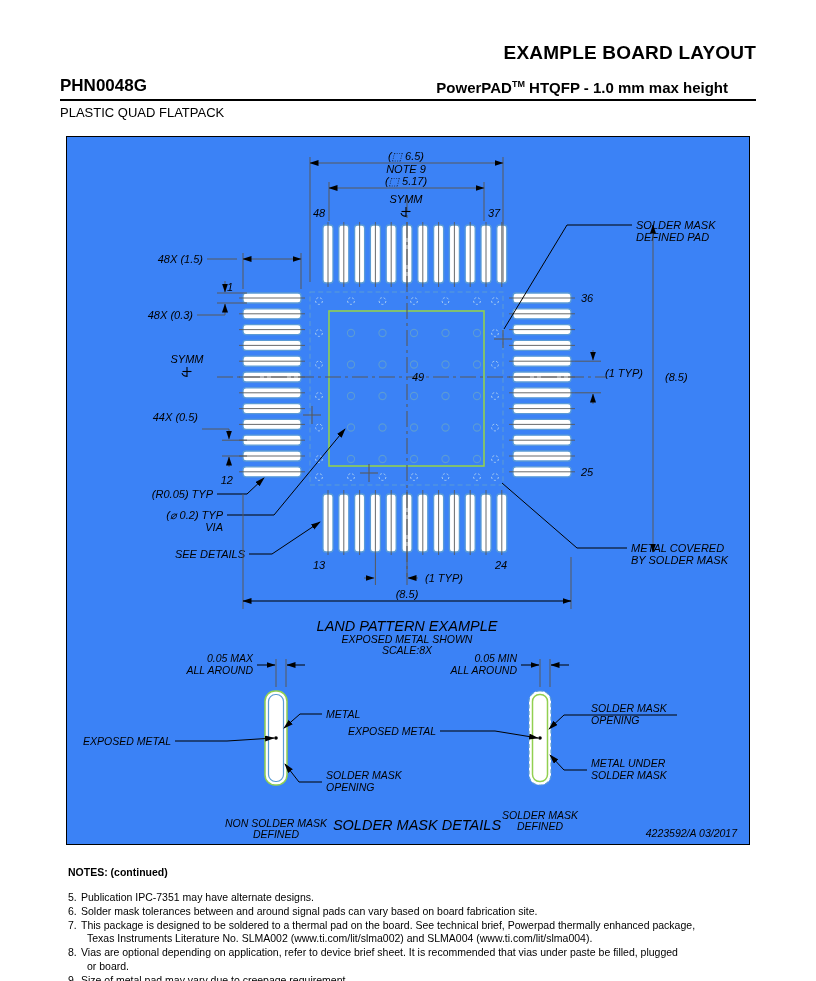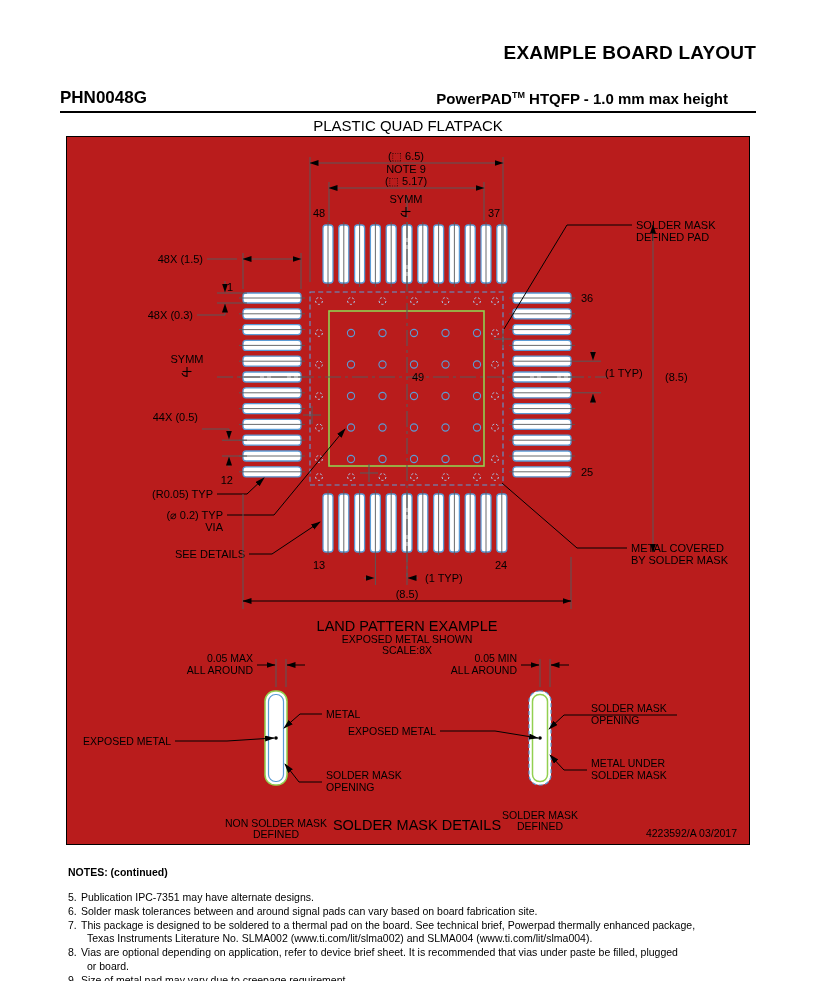--- a/index.html
+++ b/index.html
@@ -2,29 +2,29 @@
 <html><head>
 <meta charset="utf-8">
 <style>
   html,body{margin:0;padding:0;background:#fff;}
   body{width:816px;height:981px;font-family:"Liberation Sans",sans-serif;color:#000;overflow:hidden;}
   .page{position:relative;width:816px;height:981px;}
 
   
   .hdr{position:absolute;left:60px;top:42px;width:696px;}
   .hdr-title{text-align:right;font-size:19px;font-weight:bold;letter-spacing:.2px;}
-  .hdr-row{display:flex;align-items:center;justify-content:space-between;margin-top:24px;}
+  .hdr-row{display:flex;align-items:flex-end;justify-content:space-between;margin-top:12px;}
   .hdr-part{font-size:17px;font-weight:bold;}
   .hdr-pkg{font-size:15px;font-weight:bold;position:relative;left:-28px;}
   .tm{font-size:9px;vertical-align:super;font-weight:bold;}
   .hdr-rule{border-bottom:2.5px solid #000;margin-top:3px;}
-  .hdr-sub{text-align:center;font-size:15px;margin-top:4px;}
+  .hdr-sub{text-align:left;font-size:13px;margin-top:4px;}
 
   
-  .frame{position:absolute;left:66px;top:136px;width:684px;height:709px;border:1.5px solid #000;box-sizing:border-box;background:#b91c1c;}
+  .frame{position:absolute;left:66px;top:136px;width:684px;height:709px;border:1.5px solid #000;box-sizing:border-box;background:#3b82f6;font-style:italic;}
   .frame svg{display:block;}
 
   
   .notes{position:absolute;left:68px;top:866px;width:740px;font-size:10.5px;line-height:1.32;}
   .notes-hd{margin-bottom:11px;font-weight:bold;}
   .note{display:flex;margin-bottom:0px;}
   .note-n{width:13px;flex:0 0 13px;}
   .note-t{flex:1;}
 
   text{font-family:"Liberation Sans",sans-serif;fill:#000;}

